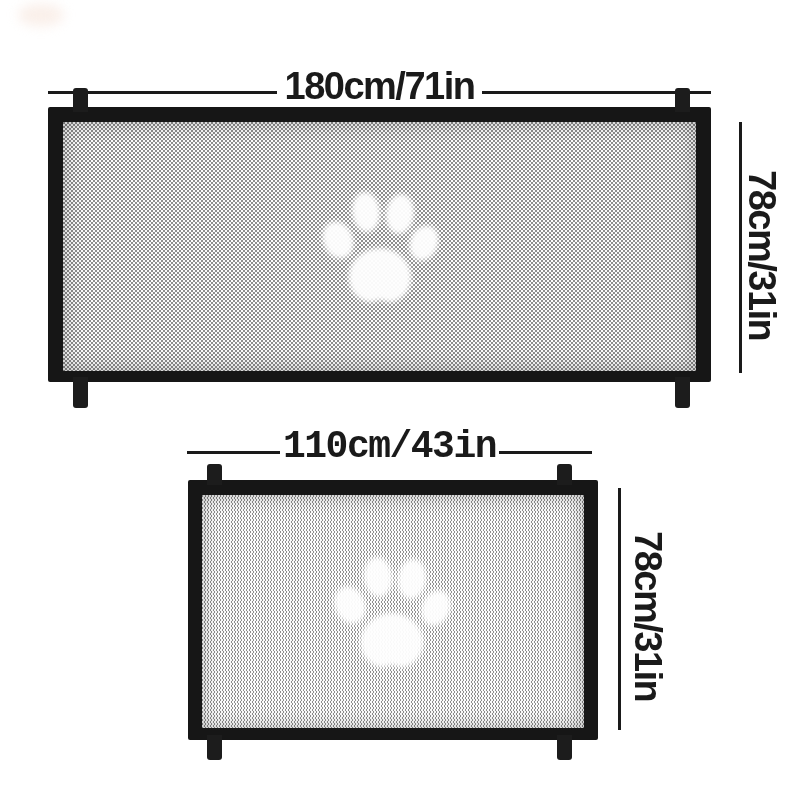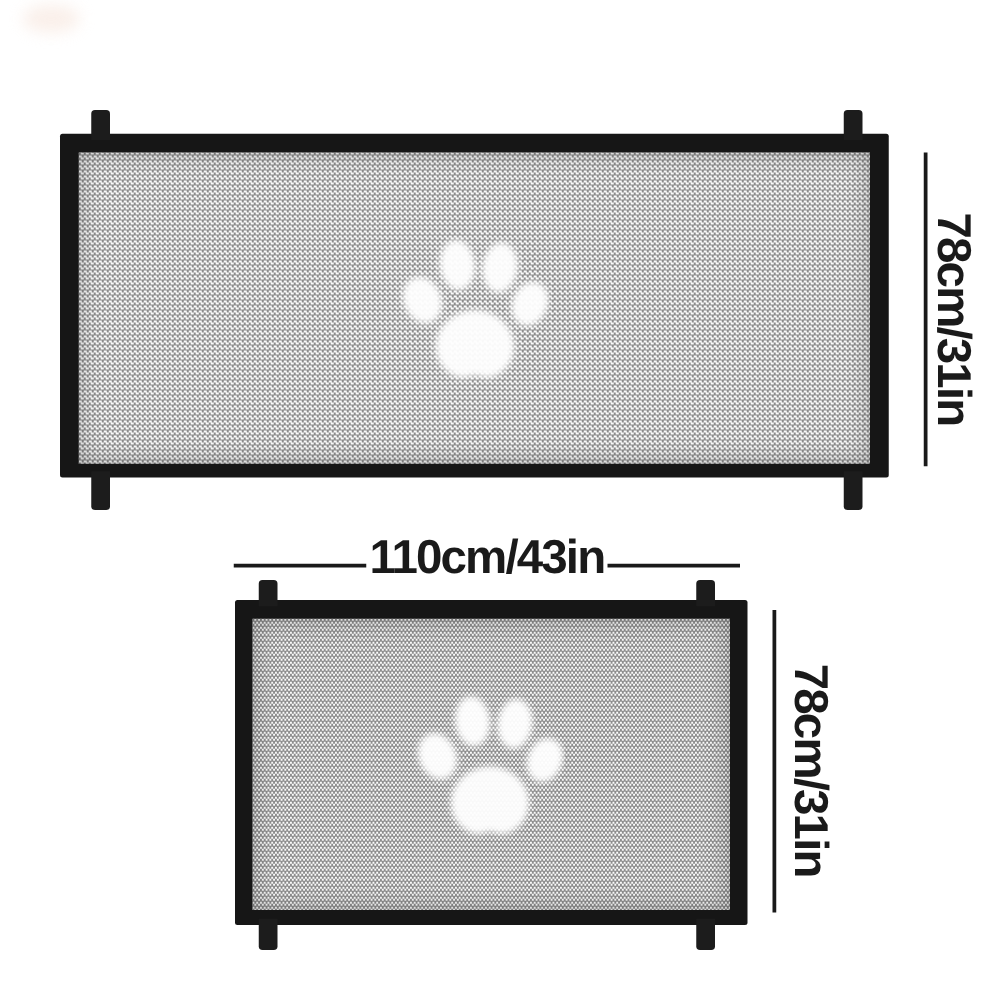--- a/index.html
+++ b/index.html
@@ -73,21 +73,21 @@
     font-size:38px;font-weight:700;letter-spacing:-1.5px;
     white-space:nowrap;
   }
   .dim-h{
     position:absolute;height:40px;
     display:flex;align-items:center;
   }
   .dim-h .dline{height:3px;background:var(--dimension);flex:1 1 auto;}
   .dim-h .dim-label{margin:0 8px;transform:translateY(-6px);}
   .dim-h-large{left:48px;top:72px;width:663px;}
-  .dim-h-small{left:187px;top:432px;width:405px;}
+  .dim-h-small{left:187px;top:432px;width:405px;font-family:Liberation Mono, monospace;}
   .dim-h-small .dim-label{margin:0 3px;}
 
   .dim-v-line{
     position:absolute;width:3px;background:var(--dimension);
   }
   .dim-v-line-large{left:739px;top:122px;height:251px;}
   .dim-v-line-small{left:618px;top:488px;height:242px;}
   .dim-v-label{
     position:absolute;width:160px;height:44px;
     line-height:44px;text-align:center;
@@ -96,20 +96,25 @@
   .dim-v-label-large{left:682px;top:228px;}
   .dim-v-label-small{left:568px;top:589px;}
 </style>
 </head>
 <body>
 
 <div class="scene">
 
   <div class="smudge"></div>
 
+  <div class="dim-h dim-h-large">
+    <div class="dline"></div>
+    <div class="dim-label">180cm/71in</div>
+    <div class="dline"></div>
+  </div>
 
   <div class="gate gate-large">
     <div class="strap top sl-left"></div>
     <div class="strap top sl-right"></div>
     <div class="strap bottom sl-left"></div>
     <div class="strap bottom sl-right"></div>
     <div class="mesh"></div>
     <svg class="paw" style="left:268px;top:81px;" width="124" height="128" viewBox="0 0 124 128">
       <defs>
           <filter id="pawblur1" x="-20%" y="-20%" width="140%" height="140%">

